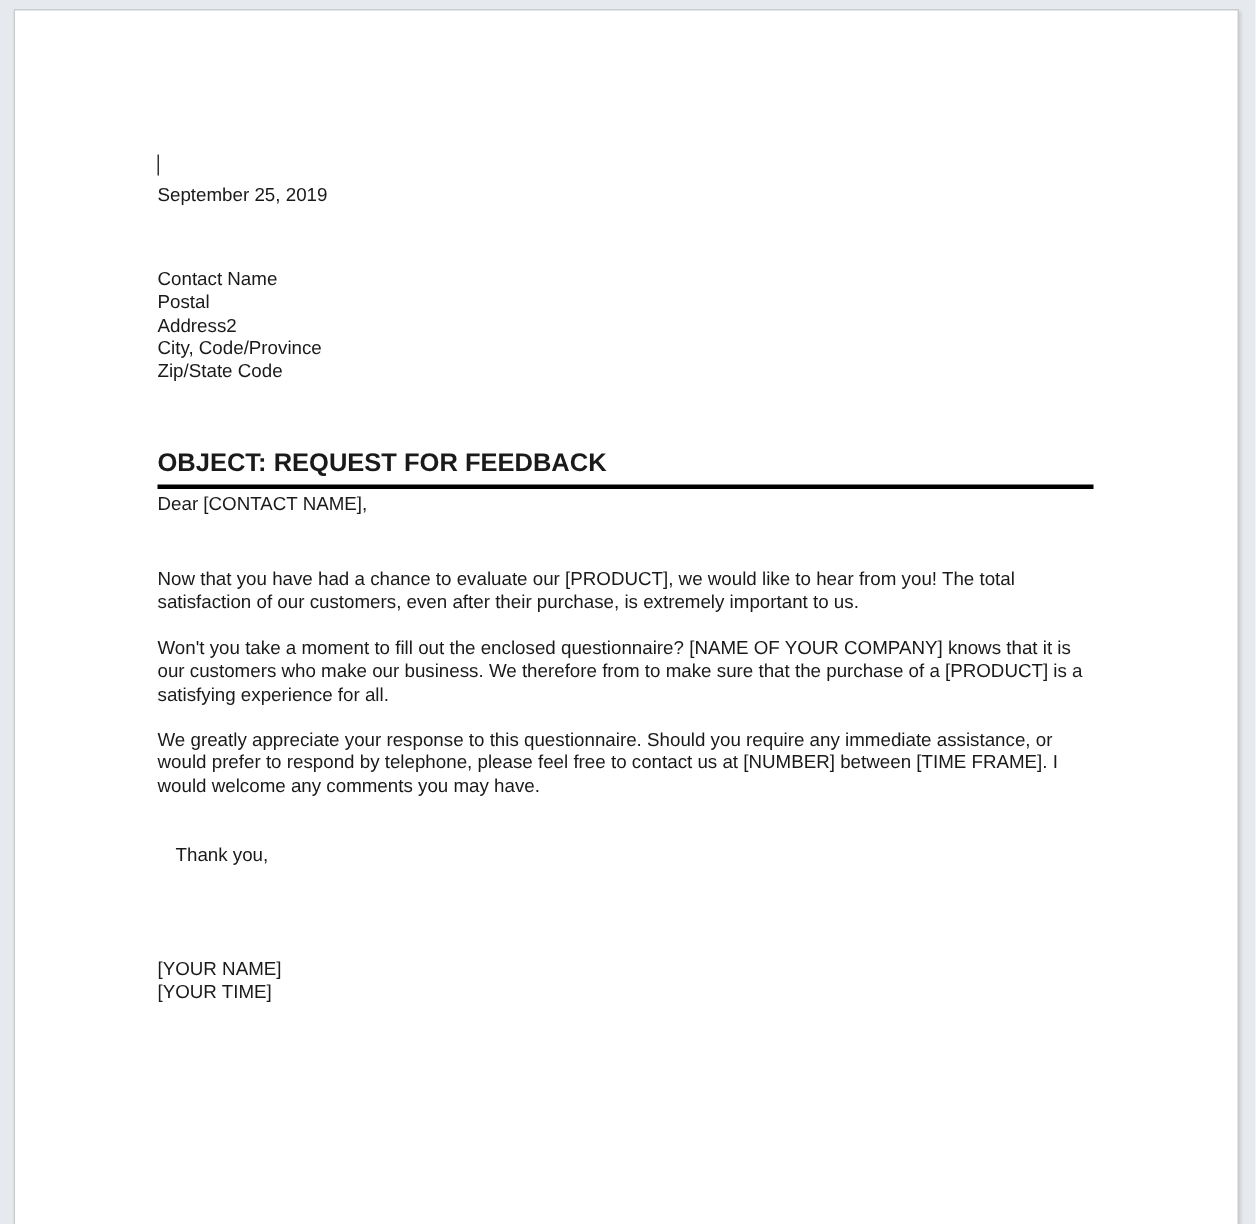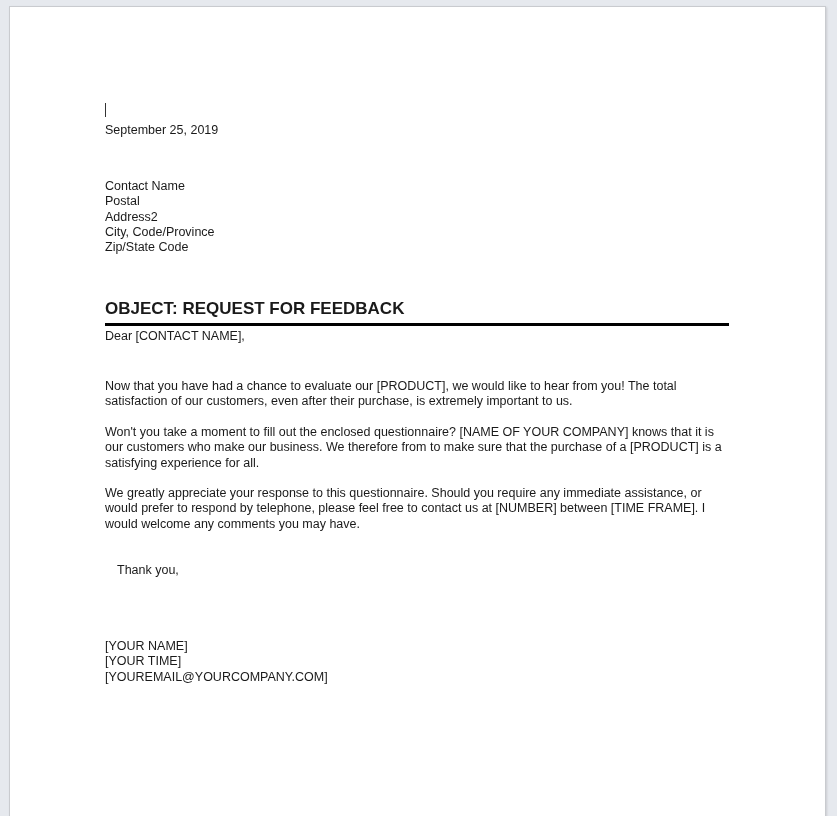--- a/index.html
+++ b/index.html
@@ -64,16 +64,15 @@
 
     <div class="para p1">Now that you have had a chance to evaluate our [PRODUCT], we would like to hear from you! The total satisfaction of our customers, even after their purchase, is extremely important to us.</div>
     <div class="para p2">Won't you take a moment to fill out the enclosed questionnaire? [NAME OF YOUR COMPANY] knows that it is our customers who make our business. We therefore from to make sure that the purchase of a [PRODUCT] is a satisfying experience for all.</div>
     <div class="para p3">We greatly appreciate your response to this questionnaire. Should you require any immediate assistance, or would prefer to respond by telephone, please feel free to contact us at [NUMBER] between [TIME FRAME]. I would welcome any comments you may have.</div>
 
     <div class="closing">Thank you,</div>
 
     <div class="signature">
       <div>[YOUR NAME]</div>
       <div>[YOUR TIME]</div>
-      <div>[YOUREMAIL@YOURCOMPANY.COM]</div>
     </div>
   </div>
 </div>
 
 </body></html>

